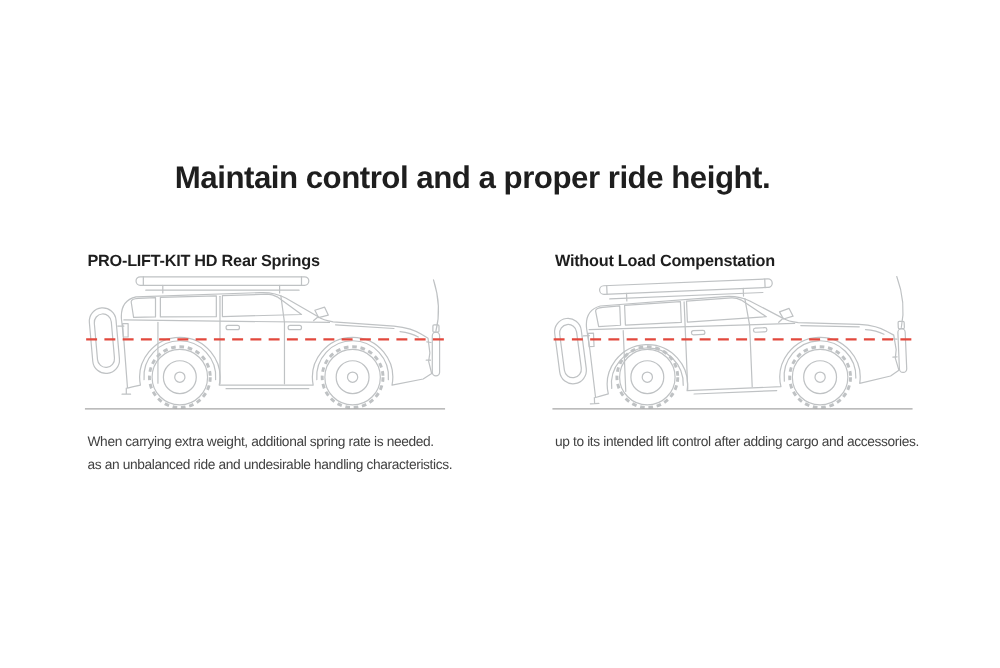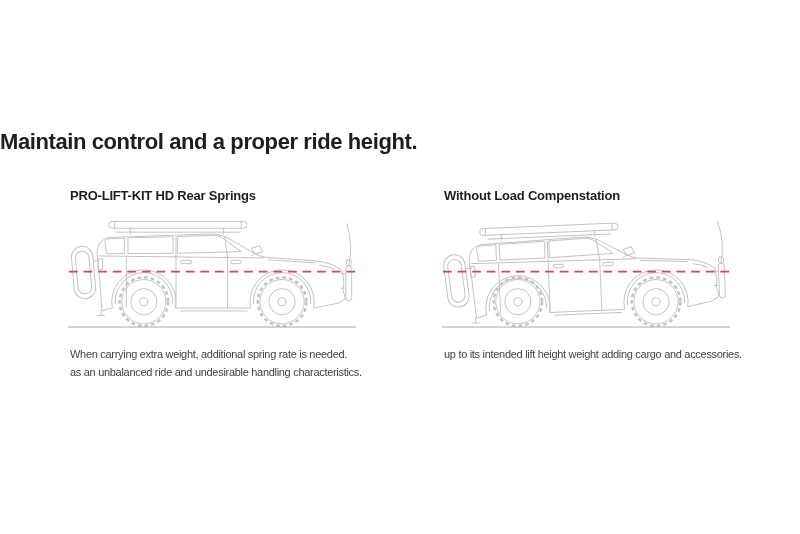--- a/index.html
+++ b/index.html
@@ -3,25 +3,25 @@
 <meta charset="utf-8">
 <style>
   html,body{margin:0;padding:0;background:#fff;}
   .canvas{
     position:relative;width:800px;height:534px;overflow:hidden;
     background:var(--background,#ffffff);
     font-family:"Liberation Sans",sans-serif;
   }
   .main-title{
     position:absolute;top:129px;left:0;width:756px;margin:0;
-    text-align:left;font-size:22px;line-height:26px;font-weight:700;
+    text-align:center;font-size:25px;line-height:26px;font-weight:700;
     letter-spacing:-0.4px;color:var(--title-text,#1e1e1e);
   }
   .panel-heading{
-    position:absolute;top:188px;margin:0;
+    position:absolute;top:201px;margin:0;
     font-size:13px;line-height:16px;font-weight:700;letter-spacing:-0.2px;
     color:var(--heading-text,#1e1e1e);
   }
   .illustration{position:absolute;top:214px;width:292px;height:119px;}
   .description{
     position:absolute;top:345px;width:345px;
     font-size:11px;line-height:18.2px;letter-spacing:-0.3px;
     color:var(--body-text,#424242);
   }
   .pos-left-text{left:70px;} .pos-left-illo{left:66px;}
@@ -110,17 +110,17 @@
 
   <section>
     <h2 class="panel-heading pos-right-text">Without Load Compenstation</h2>
     <svg class="illustration pos-right-illo" viewBox="0 0 300 122" role="img">
       <use href="#car-wheels"></use>
       <use href="#car-body" transform="rotate(-2.4 222 92)"></use>
       <line class="ground" x1="2" y1="116" x2="298" y2="116"></line>
       <line class="ride-line" x1="3" y1="59" x2="300" y2="59"></line>
     </svg>
     <div class="description pos-right-text">
-      <div>up to its intended lift height weight adding cargo and accessories.</div>
+      <div>up to its intended lift control after adding cargo and accessories.</div>
     </div>
   </section>
 
 </div>
 
 </body></html>

